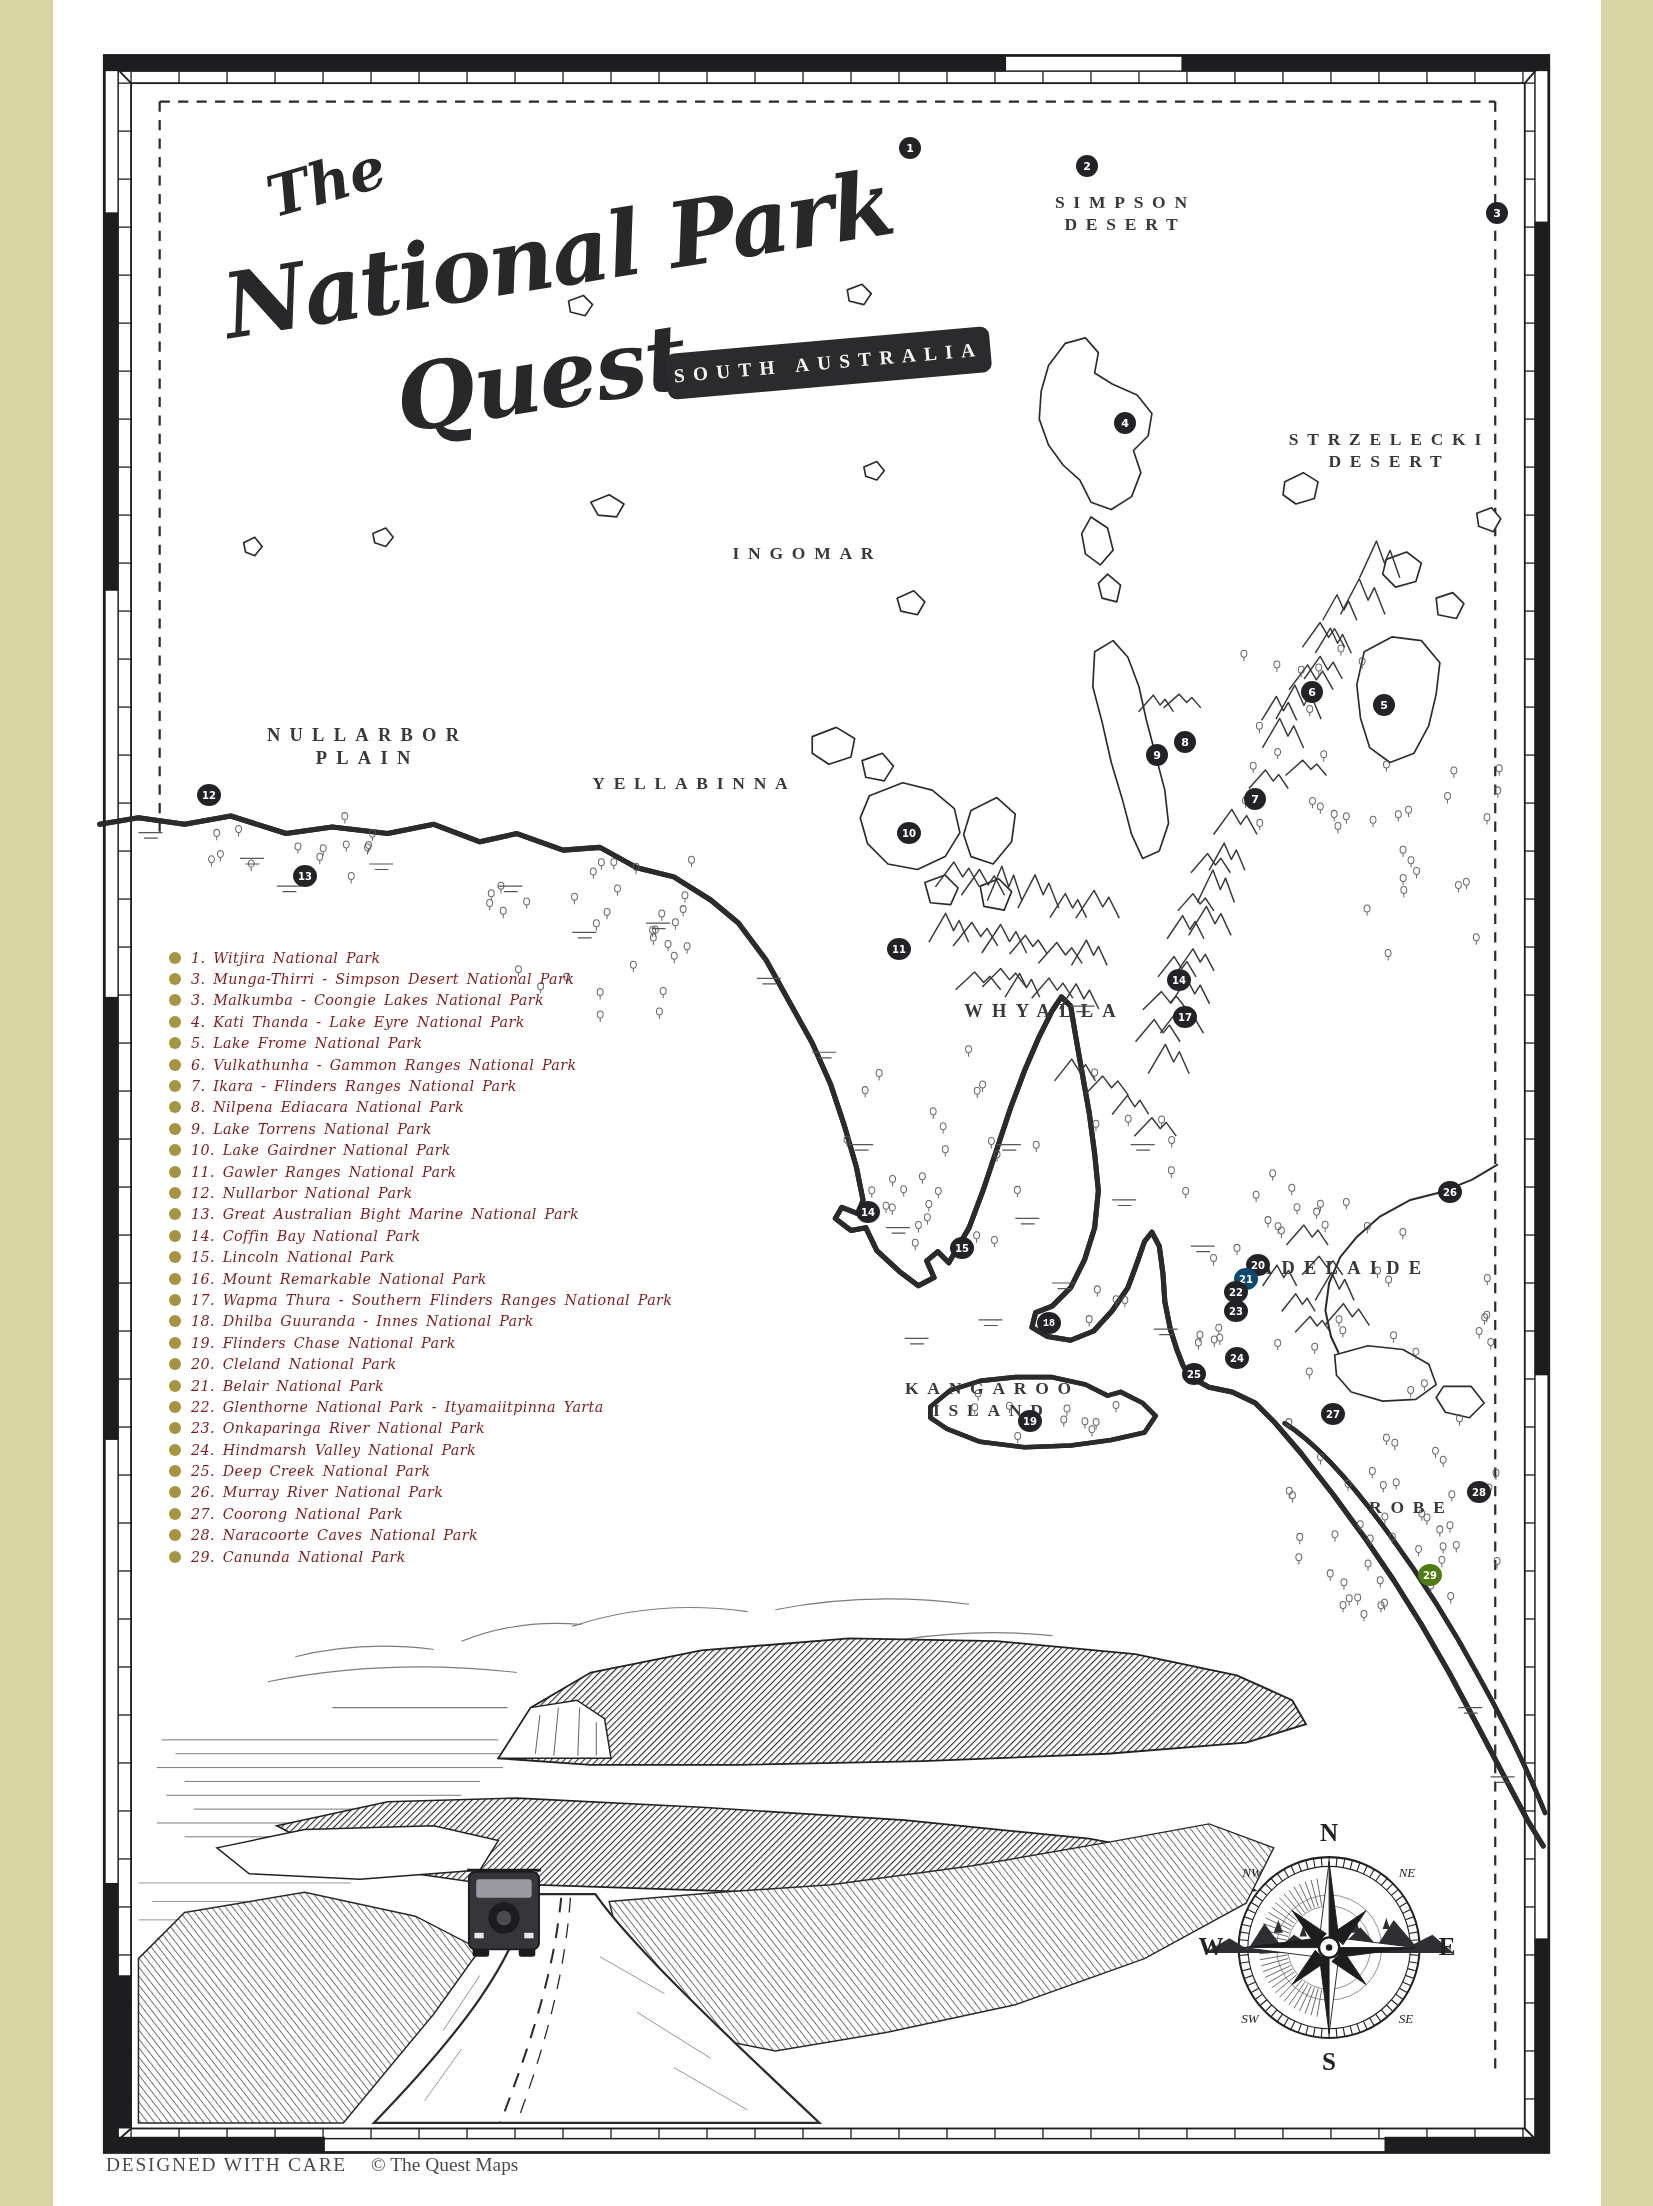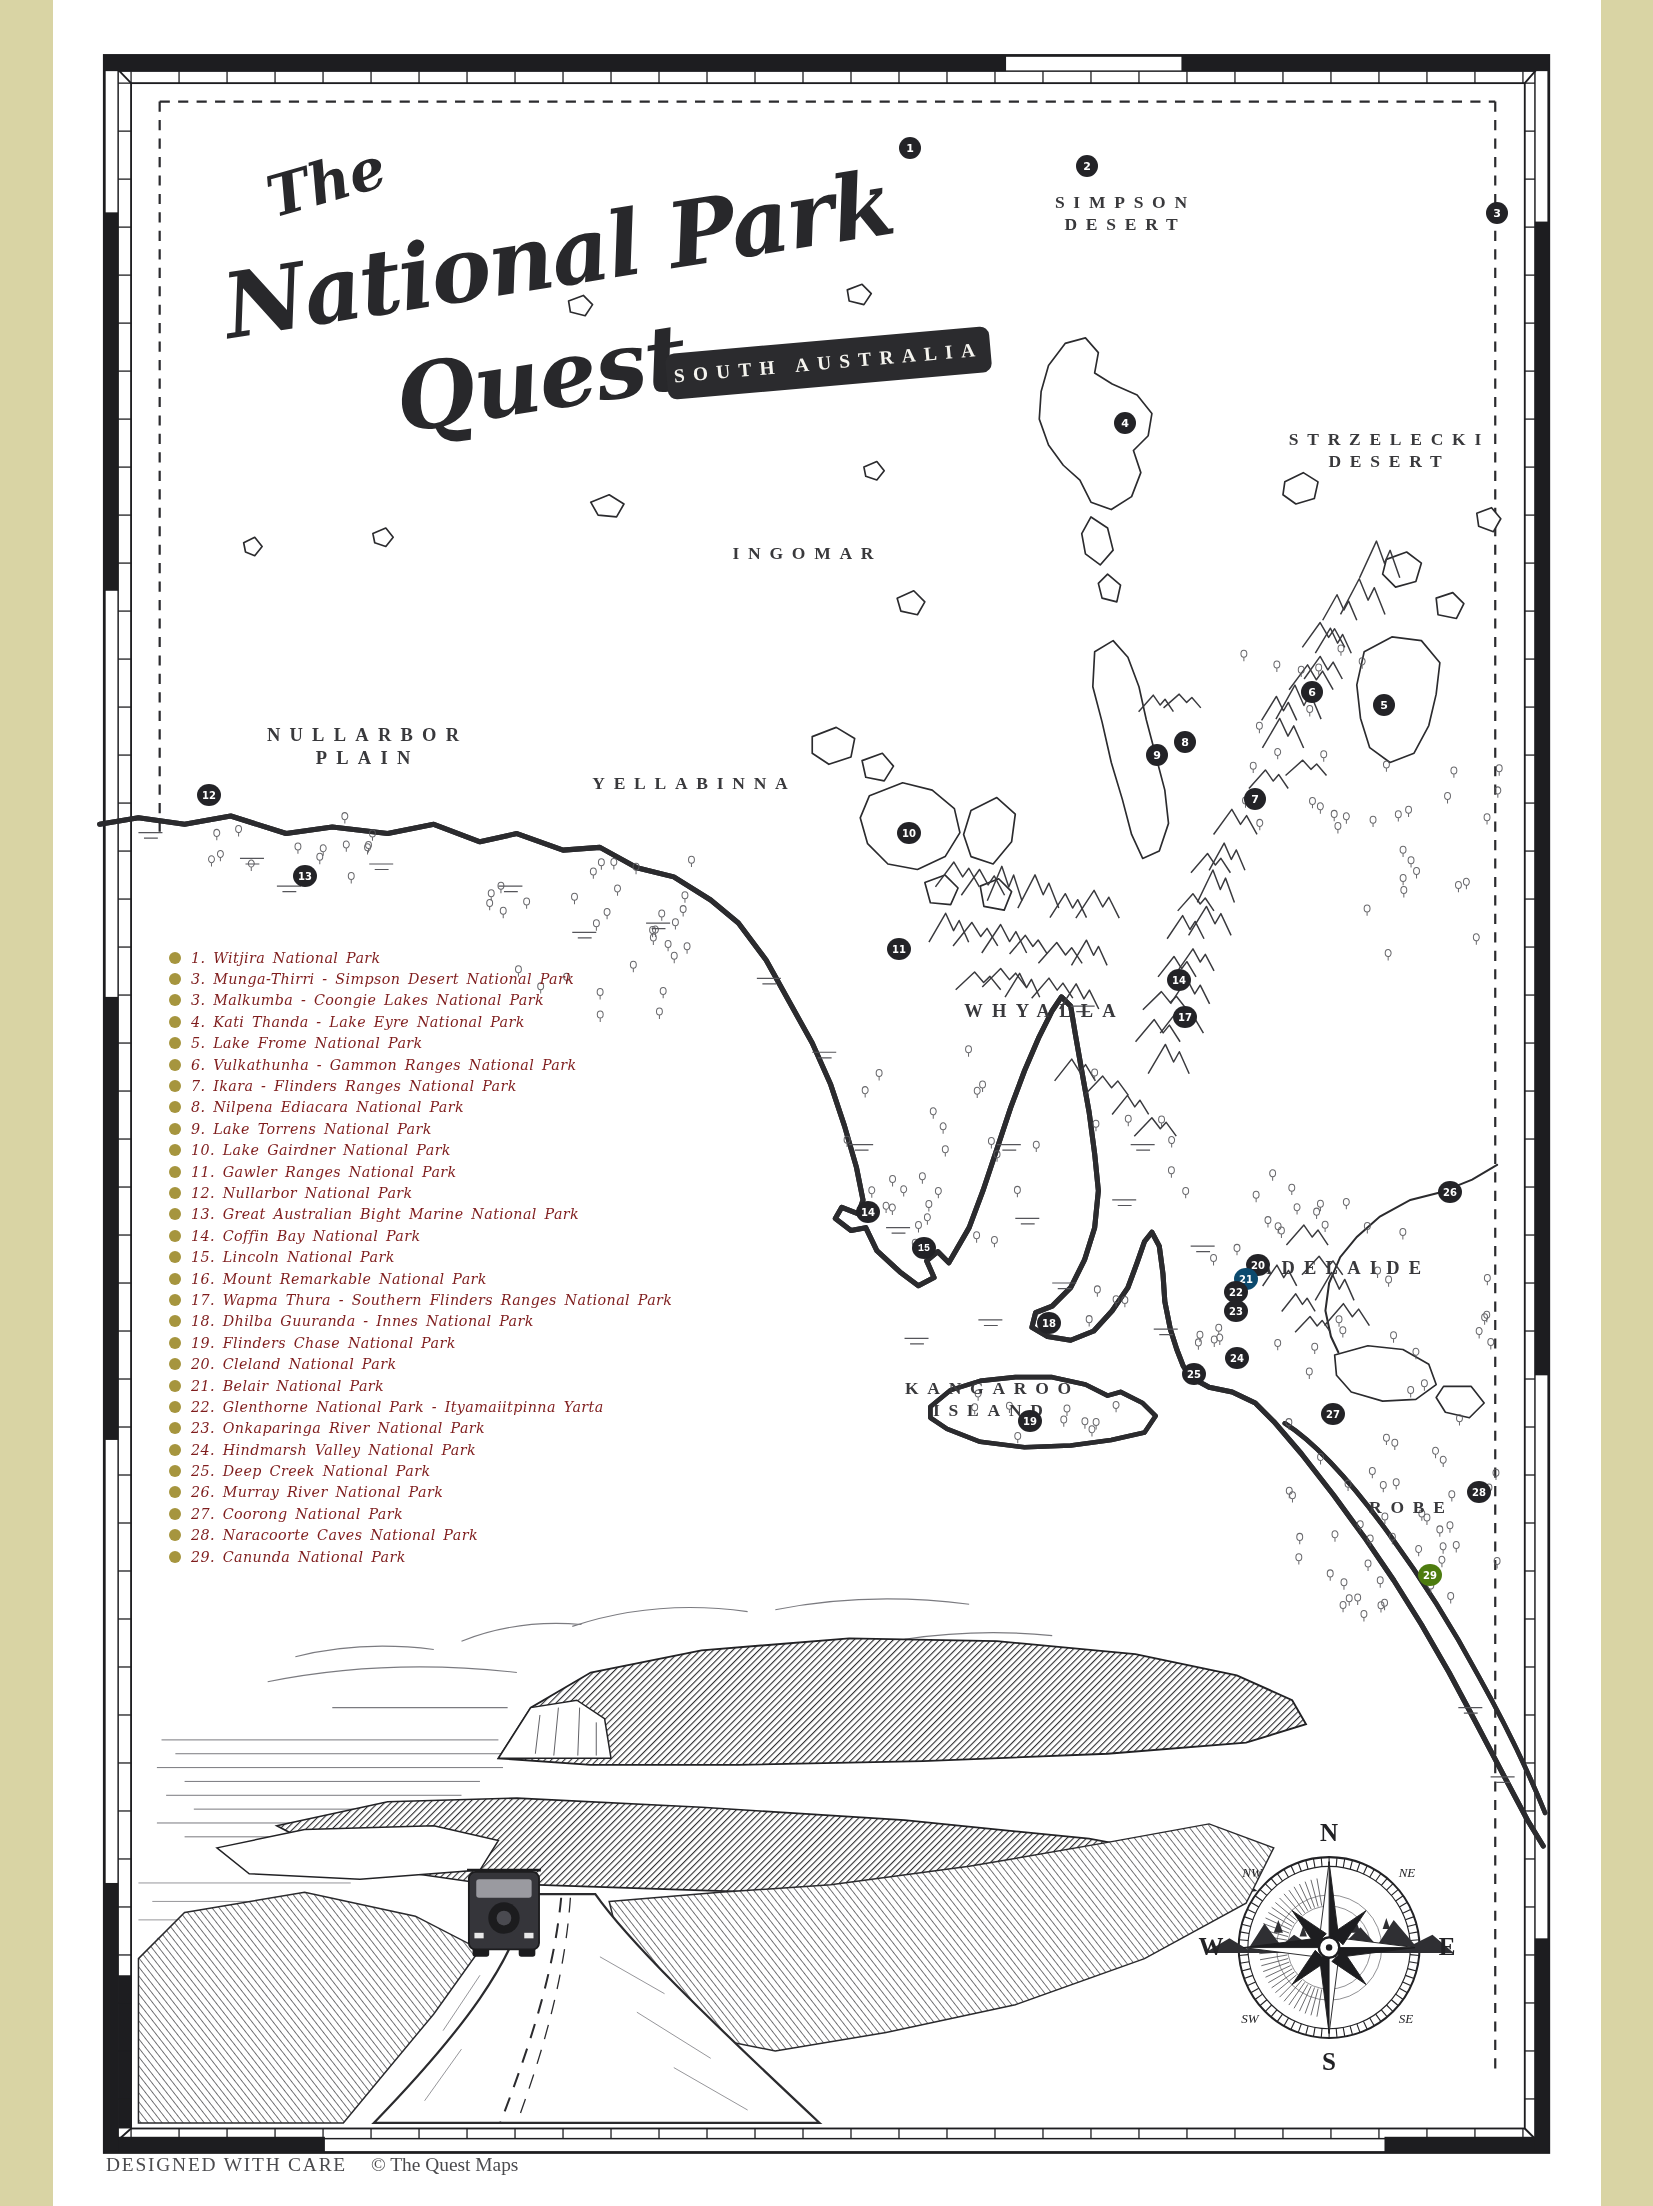--- a/index.html
+++ b/index.html
@@ -845,24 +845,24 @@
     <div class="marker" style="left: 1384px; top: 705px; background: rgb(35, 35, 39);">5</div>
     <div class="marker" style="left: 1312px; top: 692px; background: rgb(35, 35, 39);">6</div>
     <div class="marker" style="left: 1255px; top: 799px; background: rgb(35, 35, 39);">7</div>
     <div class="marker" style="left: 1185px; top: 742px; background: rgb(35, 35, 39);">8</div>
     <div class="marker" style="left: 1157px; top: 755px; background: rgb(35, 35, 39);">9</div>
     <div class="marker" style="left: 909px; top: 833px; background: rgb(35, 35, 39); font-size: 10px; width: 24px;">10</div>
     <div class="marker" style="left: 899px; top: 949px; background: rgb(35, 35, 39); font-size: 10px; width: 24px;">11</div>
     <div class="marker" style="left: 209px; top: 795px; background: rgb(35, 35, 39); font-size: 10px; width: 24px;">12</div>
     <div class="marker" style="left: 305px; top: 876px; background: rgb(35, 35, 39); font-size: 10px; width: 24px;">13</div>
     <div class="marker" style="left: 868px; top: 1212px; background: rgb(35, 35, 39); font-size: 10px; width: 24px;">14</div>
-    <div class="marker" style="left: 924px; top: 1248px; background: rgb(35, 35, 39); font-size: 10px; width: 24px; font-family: Liberation Mono, monospace;">15</div>
+    <div class="marker" style="left: 962px; top: 1248px; background: rgb(35, 35, 39); font-size: 10px; width: 24px;">15</div>
     <div class="marker" style="left: 1179px; top: 980px; background: rgb(35, 35, 39); font-size: 10px; width: 24px;">14</div>
     <div class="marker" style="left: 1185px; top: 1017px; background: rgb(35, 35, 39); font-size: 10px; width: 24px;">17</div>
-    <div class="marker" style="left: 1049px; top: 1323px; background: rgb(35, 35, 39); font-size: 10px; width: 24px;">18</div>
+    <div class="marker" style="left: 1049px; top: 1323px; background: rgb(35, 35, 39); font-size: 10px; width: 24px; font-family: Liberation Mono, monospace;">18</div>
     <div class="marker" style="left: 1030px; top: 1421px; background: rgb(35, 35, 39); font-size: 10px; width: 24px;">19</div>
     <div class="marker" style="left: 1258px; top: 1265px; background: rgb(35, 35, 39); font-size: 10px; width: 24px;">20</div>
     <div class="marker" style="left: 1246px; top: 1279px; background: #0c4a6e; font-size: 10px; width: 24px;">21</div>
     <div class="marker" style="left: 1236px; top: 1292px; background: rgb(35, 35, 39); font-size: 10px; width: 24px;">22</div>
     <div class="marker" style="left: 1236px; top: 1311px; background: rgb(35, 35, 39); font-size: 10px; width: 24px;">23</div>
     <div class="marker" style="left: 1237px; top: 1358px; background: rgb(35, 35, 39); font-size: 10px; width: 24px;">24</div>
     <div class="marker" style="left: 1194px; top: 1374px; background: rgb(35, 35, 39); font-size: 10px; width: 24px;">25</div>
     <div class="marker" style="left: 1450px; top: 1192px; background: rgb(35, 35, 39); font-size: 10px; width: 24px;">26</div>
     <div class="marker" style="left: 1333px; top: 1414px; background: rgb(35, 35, 39); font-size: 10px; width: 24px;">27</div>
     <div class="marker" style="left: 1479px; top: 1492px; background: rgb(35, 35, 39); font-size: 10px; width: 24px;">28</div>

